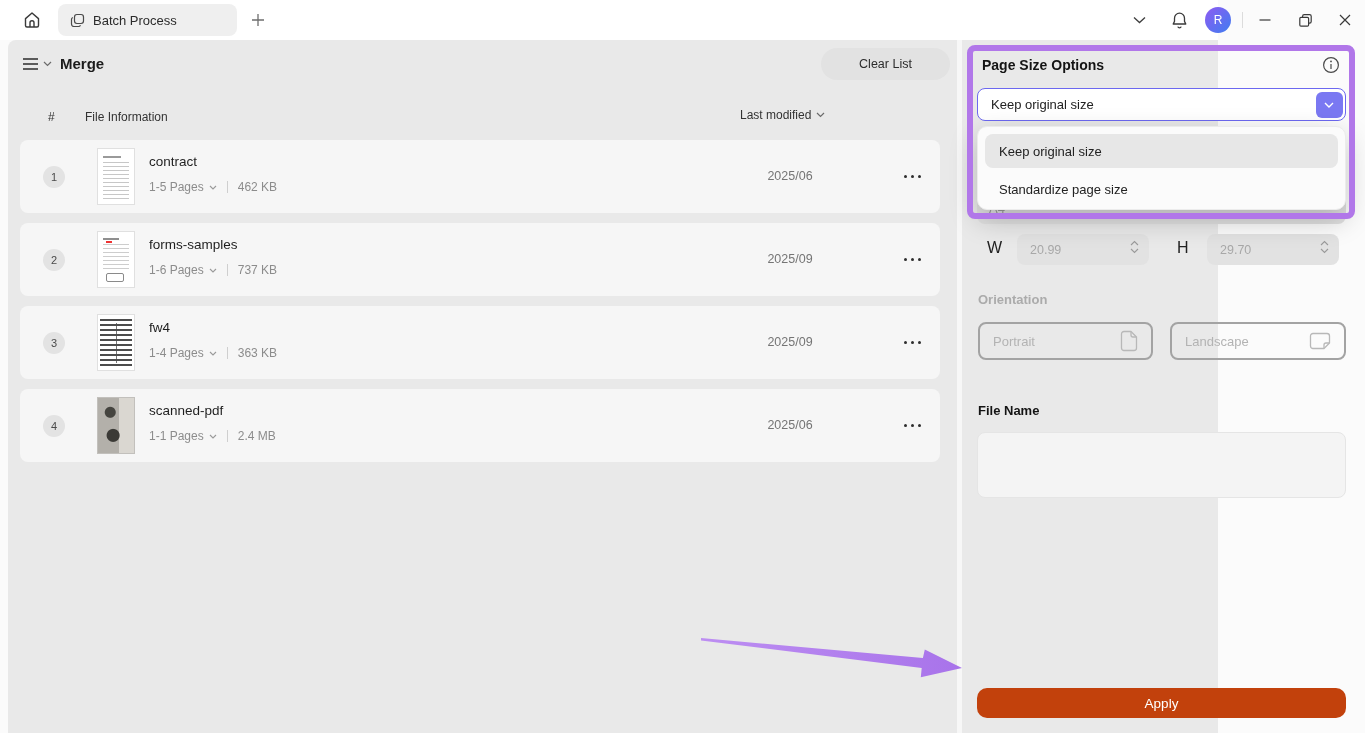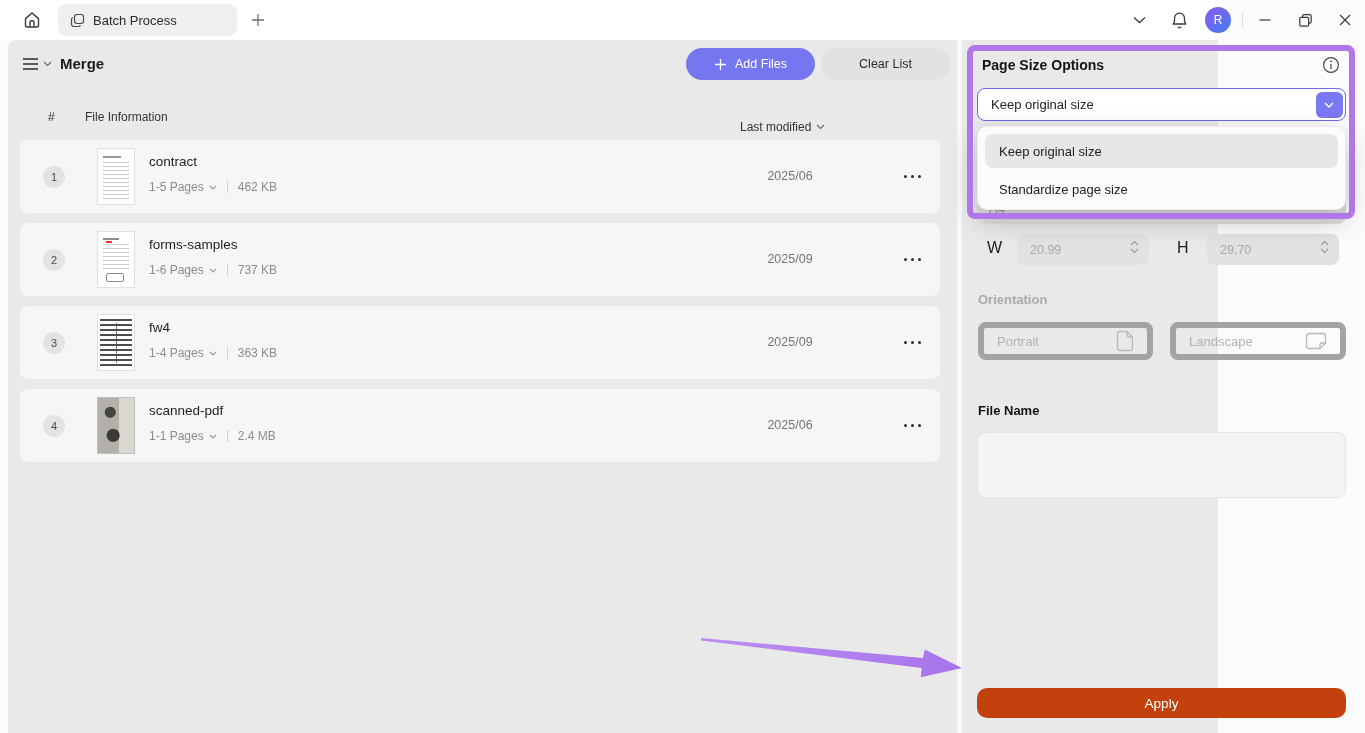--- a/index.html
+++ b/index.html
@@ -34,21 +34,21 @@
                   background:#7477ef; color:#ffffff; font-size:12.5px; display:flex; align-items:center;
                   justify-content:center; gap:8px; cursor:pointer; font-family:inherit; }
   .btn-clearlist { position:absolute; left:813px; top:8px; width:129px; height:32px; border:none; border-radius:16px;
                    background:#e2e2e2; color:#2c2c2c; font-size:12.5px; display:flex; align-items:center;
                    justify-content:center; cursor:pointer; font-family:inherit; }
 
   
   .col-index { position:absolute; left:40px; top:70px; font-size:12px; color:#333; }
   .col-info  { position:absolute; left:77px; top:70px; font-size:12px; color:#333; }
   .col-modified { position:absolute; left:732px; top:68px; font-size:12px; color:#333; display:flex;
-                  align-items:center; gap:5px; cursor:pointer;margin-top:12px; }
+                  align-items:center; gap:5px; cursor:pointer; }
 
   
   .file-list { position:absolute; left:12px; top:100px; width:920px; list-style:none; }
   .file-row { position:relative; width:920px; height:73px; background:#f6f6f6; border-radius:8px;
               margin-bottom:10px; }
   .row-badge { position:absolute; left:23px; top:26px; width:22px; height:22px; border-radius:50%;
                background:#e3e3e3; color:#4a4a4a; font-size:11px; display:flex; align-items:center;
                justify-content:center; }
   .thumb { position:absolute; left:77px; top:8px; width:38px; height:57px; background:#ffffff;
            border:1px solid #e0e0e0; }
@@ -111,21 +111,21 @@
                   border-radius:8px; z-index:5; display:flex; align-items:center; justify-content:space-between;
                   padding:0 12px; font-size:13px; color:#9a9a9a; }
 
   .dim-label { position:absolute; top:199px; font-size:16px; color:#222; }
   .dim-input-wrap { position:absolute; top:194px; width:132px; height:31px; background:#e2e2e2; border-radius:8px; }
   .dim-input-wrap input { width:100%; height:100%; background:transparent; border:none; padding:0 28px 0 13px;
                           font-size:12.5px; color:#a8a8a8; font-family:inherit; }
   .stepper { position:absolute; right:10px; top:6px; display:flex; flex-direction:column; gap:2px; cursor:default; }
 
   .orientation-label { position:absolute; left:970px; top:252px; font-size:13px; font-weight:bold; color:#ababab; }
-  .orient-btn { position:absolute; top:282px; height:38px; border:6px solid #a3a3a3; border-radius:8px;
+  .orient-btn { position:absolute; top:282px; height:38px; border:2px solid #a3a3a3; border-radius:8px;
                 background:transparent; display:flex; align-items:center; justify-content:space-between;
                 padding:0 13px; font-size:13px; color:#b3b3b3; font-family:inherit; }
   .orient-portrait { left:970px; width:175px; }
   .orient-landscape { left:1162px; width:176px; }
 
   .filename-label { position:absolute; left:970px; top:363px; font-size:13px; font-weight:bold; color:#141414; }
   .filename-input { position:absolute; left:969px; top:392px; width:369px; height:66px; background:#f4f4f4;
                     border:1px solid #e5e5e5; border-radius:8px; resize:none; font-family:inherit; font-size:13px;
                     padding:8px 10px; color:#333; }
 
@@ -229,28 +229,20 @@
         </svg>
       </span>
       <span>
         <svg width="9" height="6" viewBox="0 0 9 6" fill="none" stroke="#6b6b6b" stroke-width="1.2">
             <path d="M1 1l3.5 3.5L8 1"></path>
           </svg>
       </span>
     </button>
     <h1 class="page-title">Merge</h1>
 
-    <button class="btn-addfiles">
-      <span>
-        <svg width="13" height="13" viewBox="0 0 13 13" stroke="#ffffff" stroke-width="1.3">
-            <path d="M6.5 1v11M1 6.5h11"></path>
-          </svg>
-      </span>
-      <span>Add Files</span>
-    </button>
     <button class="btn-clearlist">
       <span>Clear List</span>
     </button>
 
     <div class="col-index">#</div>
     <div class="col-info">File Information</div>
     <div class="col-modified">
       <span>Last modified</span>
       <span>
         <svg width="9" height="6" viewBox="0 0 9 6" fill="none" stroke="#6b6b6b" stroke-width="1.2">

